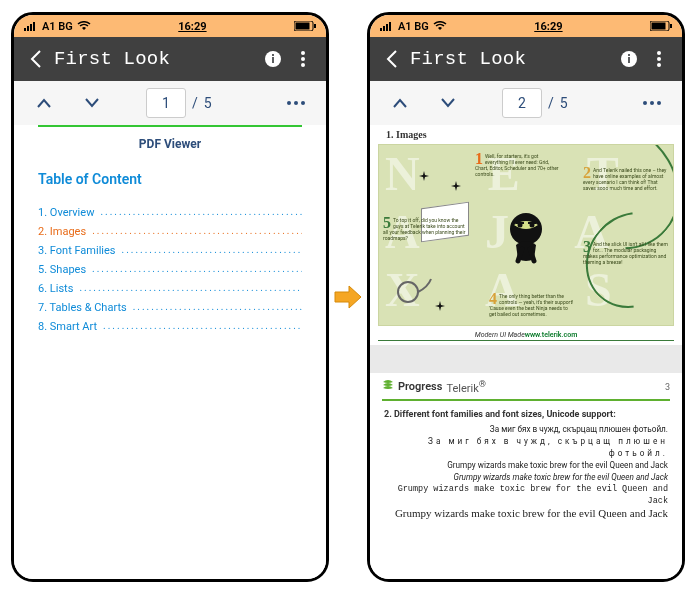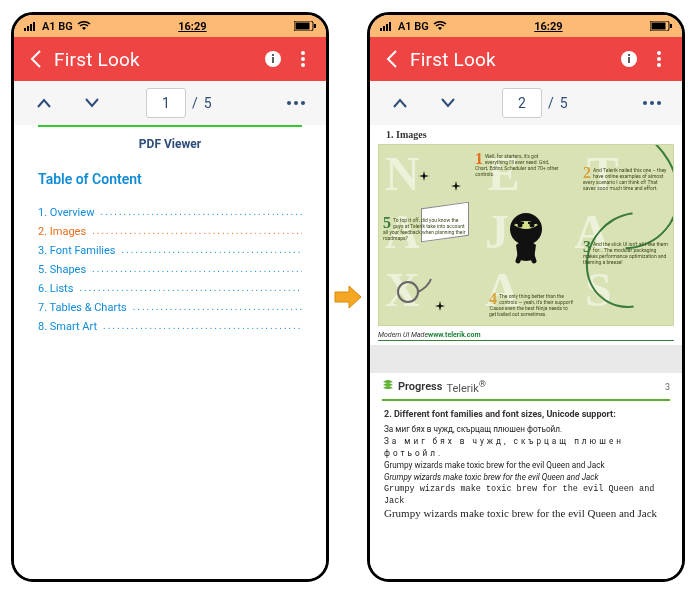--- a/index.html
+++ b/index.html
@@ -33,26 +33,27 @@
     padding: 0 10px;
     font-size: 11px;
     font-weight: 600;
     color: #000;
     background: #fdba74;
   }
   .sb-left, .sb-right { display: flex; align-items: center; gap: 4px; }
   .sb-center { font-weight: 700; text-decoration: underline; }
   .signal-icon, .wifi-icon, .battery-icon { display: inline-flex; }
   .app-header {
-    background: #ef4444;
+    background: #404040;
     height: 44px;
     display: flex;
     align-items: center;
     color: #fff;
     padding: 0 8px;
+    font-family: Liberation Mono, monospace;
   }
   .app-header .back { width: 28px; display:flex; align-items:center; justify-content:center; }
   .app-header .title { font-size: 19px; font-weight: 400; flex: 1; padding-left: 4px; letter-spacing: 0.2px;}
   .app-header .hicon { width: 30px; display:flex; align-items:center; justify-content:center; }
   .toolbar {
     height: 44px;
     display: flex;
     align-items: center;
     background: #f6f6f6;
     padding: 0 8px;
@@ -178,42 +179,42 @@
     font-weight:700;
     letter-spacing: 28px;
     line-height: 58px;
     padding-left: 6px;
     pointer-events:none;
     user-select:none;
   }
   .footer-bar {
     margin: 0 8px;
     display:flex;
-    justify-content: flex-start;
+    justify-content: center;
     align-items: center;
     font-size: 7px;
     font-style: italic;
     color: #333;
     border-bottom: 1px solid #3a7a3a;
     padding: 1px 0;
   }
   .footer-bar .rlink { color: #0a7a2a; font-style: normal; font-weight:600; }
   .grey-gap { height: 28px; background: #e9e9e9; margin-top: 4px; }
   .brand-row {
     display:flex; align-items:center; padding: 6px 12px 2px; gap:4px;
     font-size: 11px;
   }
   .brandmark { color:#5fb030; font-size:12px;}
   .brand-main { font-weight:600; color:#333;}
   .brand-sub { color:#555; }
   .brand-pg { margin-left:auto; font-size:9px; color:#666;}
   .green-rule2 { height:2px; background:#5fb030; margin: 2px 12px 6px;}
   .sec2-heading { font-weight:700; font-size:9px; padding: 2px 14px 4px;}
   .sample-lines { padding: 0 14px; }
-  .sample { font-size: 8.2px; line-height: 12px; color:#222;}
+  .sample { font-size: 8.2px; line-height: 12px; color:#222;text-align:right;}
   .sample.spaced { letter-spacing: 3px; }
   .sample.italic { font-style: italic; }
   .sample.mono { font-family: "Courier New", monospace; font-size: 8.5px;}
   .sample.serif { font-family: Georgia, "Times New Roman", serif; font-size: 11px; line-height:13px;}
 
   .arrow-sep {
     width: 30px;
     display:flex;
     align-items:center;
     justify-content:center;

